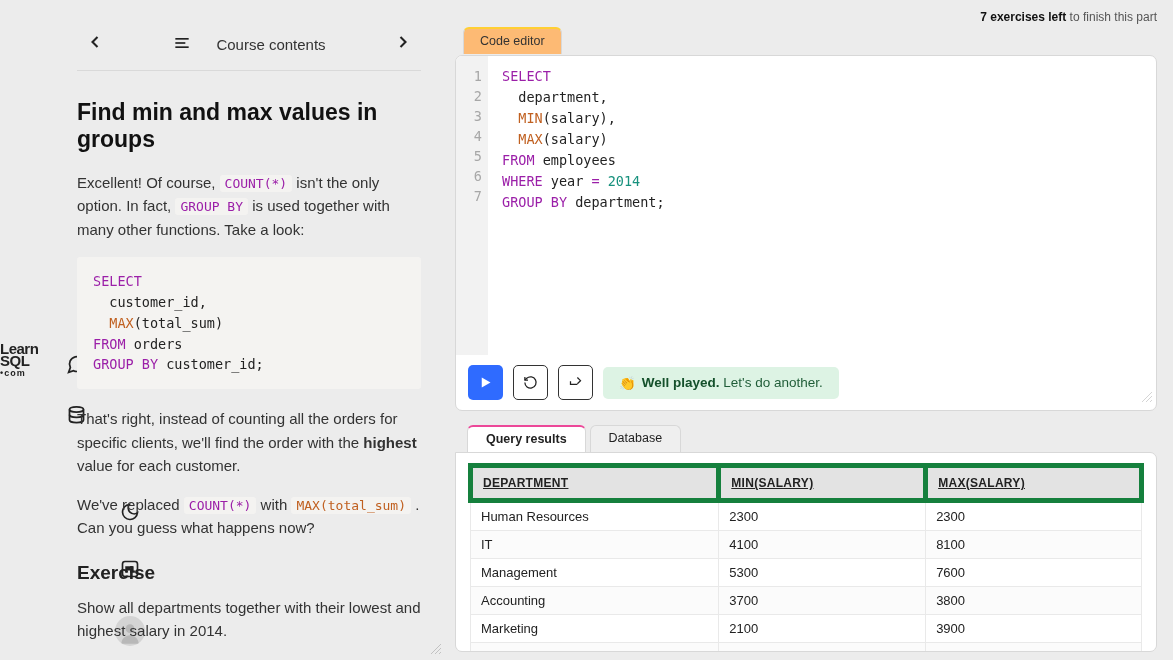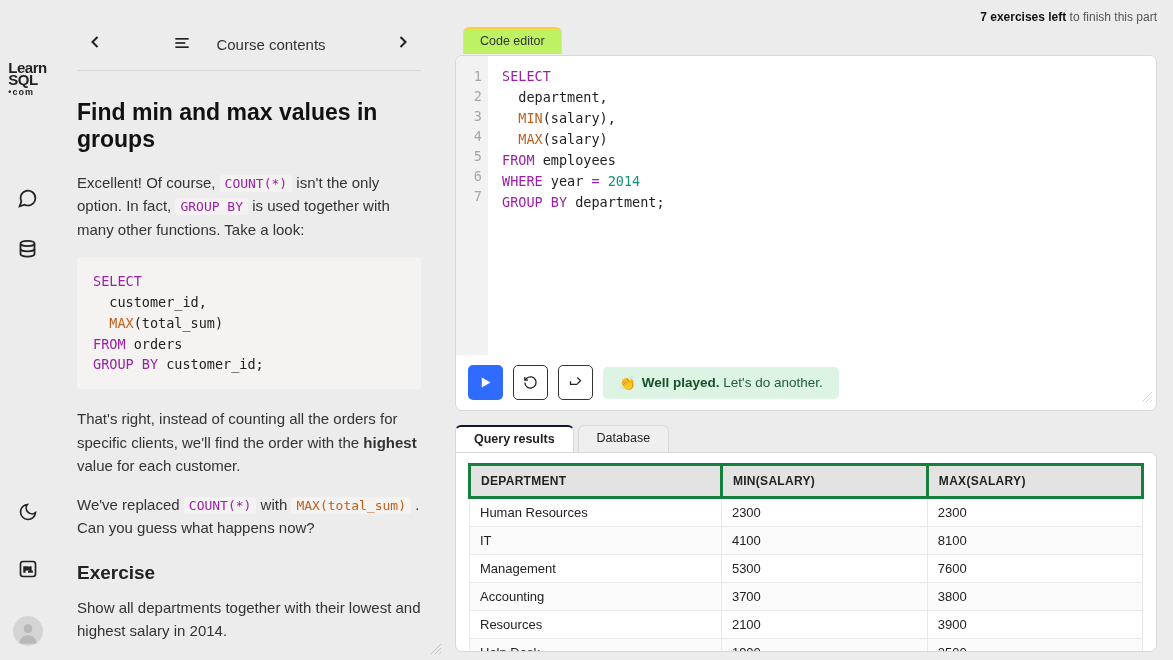--- a/index.html
+++ b/index.html
@@ -1,20 +1,20 @@
 <!DOCTYPE html>
 <html><head>
 <meta charset="utf-8">
 <style>
   * { box-sizing: border-box; margin: 0; padding: 0; }
   html, body { height: 100%; font-family: -apple-system, BlinkMacSystemFont, "Segoe UI", Arial, sans-serif; background: #ececec; color: #222; }
   body { display: flex; overflow: hidden; width: 1173px; height: 660px; }
 
   
-  .rail { width: 55px; flex: 0 0 55px; display: flex; flex-direction: column; align-items: center; padding-top: 18px; gap: 28px; margin-top: 44px; }
+  .rail { width: 55px; flex: 0 0 55px; display: flex; flex-direction: row; align-items: center; padding-top: 18px; gap: 28px; margin-top: 44px; }
   .logo { font-size: 14px; font-weight: 600; line-height: 12px; text-align: left; }
   .logo .s1 { font-size: 15px; letter-spacing: -0.5px; }
   .logo .s2 { font-size: 15px; font-weight: 800; letter-spacing: -0.5px; }
   .logo .s3 { font-size: 9px; letter-spacing: 1px; }
   .rail-icons-top   { display:flex; flex-direction:column; gap:26px; align-items:center; margin-top:62px;}
   .rail-icons-bottom{ margin-top:auto; display:flex; flex-direction:column; gap:33px; align-items:center; padding-bottom:14px;}
   .avatar { width:30px; height:30px; border-radius:50%; background:#d4d4d4; display:flex; align-items:flex-end; justify-content:center; overflow:hidden;}
   .avatar svg { width:26px; height:26px; }
 
   
@@ -32,43 +32,43 @@
   b { font-weight:700;}
   h2.sub { font-size:19px; font-weight:700; margin:6px 0 12px 0;}
   .resizer-bl { position:absolute; right:2px; bottom:2px; opacity:.35;}
 
   
   .right { flex:1; display:flex; flex-direction:column; padding:10px 16px 8px 12px;}
   .status { text-align:right; font-size:12px; color:#555; padding-bottom:4px;}
   .status b { font-weight:700; color:#111;}
   .editor-card{ background:#fff; border:1px solid #d8d8d8; border-radius:7px; padding:0; height:356px; margin-bottom:14px; display:flex; flex-direction:column; overflow:hidden; position:relative;}
   .tab-outer  { position:relative; top:-1px; }
-  .tab { display:inline-block; background:#bef264; border:1px solid #d8d8d8; border-bottom:none; border-top:2px solid #ffcf33; border-radius:6px 6px 0 0; padding:5px 16px 6px 16px; font-size:12.5px; color:#333; margin-left:8px;}
+  .tab { display:inline-block; background:#fdba74; border:1px solid #d8d8d8; border-bottom:none; border-top:2px solid #ffcf33; border-radius:6px 6px 0 0; padding:5px 16px 6px 16px; font-size:12.5px; color:#333; margin-left:8px;}
   .editor-body{ flex:1; display:flex; font-family:"Menlo","Consolas",monospace; font-size:13.5px; line-height:1.55;}
   .gutter  { width:32px; background:#f2f2f2; color:#a7a7a7; text-align:right; padding:10px 6px 0 0;}
   .gutter div{ height:20px;}
   .code    { padding:10px 0 0 14px; white-space:pre;}
   .c-kw { color:#9b1fa8;}
   .c-fn { color:#c06020;}
   .c-num{ color:#17917d;}
   .editor-toolbar { display:flex; align-items:center; gap:10px; padding:10px 12px;}
   .btn-run   { width:35px; height:35px; border-radius:5px; background:#2f6bff; display:flex; align-items:center; justify-content:center; cursor:pointer; border:none;}
   .btn-plain { width:35px; height:35px; border-radius:5px; background:#fff; border:1.5px solid #333; display:flex; align-items:center; justify-content:center; cursor:pointer;}
   .feedback  { background:#ddf3e4; color:#205d38; padding:8px 16px; border-radius:5px; font-size:13.5px; display:flex; align-items:center; gap:6px;}
   .feedback b{ color:#14502b;}
   .resizer-tr { position:absolute; right:4px; bottom:4px; opacity:.3;}
 
   
   .tabs-row  { display:flex; gap:0;}
   .rtab      { background:#fff; border:1px solid #d8d8d8; border-bottom:none; border-radius:6px 6px 0 0; padding:5px 18px 6px 18px; font-size:12.5px; cursor:pointer; margin-right:4px;}
-  .rtab.active{ border-top:2px solid #0f172a; font-weight:600;}
+  .rtab.active{ border-top:2px solid #ec4899; font-weight:600;margin-left:12px;}
   .rtab:not(.active){ background:#efefef;}
   .results-card{ background:#fff; border:1px solid #d8d8d8; border-radius:0 7px 7px 7px; flex:1; overflow:auto; padding:10px 12px;}
   table { width:100%; border-collapse:collapse; font-size:13px;}
-  thead th { background:#e3e3e3; text-align:left; padding:8px 10px; font-weight:700; font-size:12px; letter-spacing:.3px; border:3px solid #15803d;}
+  thead th { background:#e3e3e3; text-align:left; padding:8px 10px; font-weight:700; font-size:12px; letter-spacing:.3px; border:5px solid #15803d;text-decoration:underline;}
   tbody td { padding:6px 10px; border:1px solid #e9e9e9;}
   tbody tr:nth-child(even) td { background:#fbfbfb;}
 </style>
 </head>
 <body>
 
 <div class="rail">
   <div class="logo">
     <div class="s1">Learn</div>
     <div class="s2">SQL</div>
@@ -250,21 +250,21 @@
             <td>Management</td>
             <td>5300</td>
             <td>7600</td>
           </tr>
           <tr>
             <td>Accounting</td>
             <td>3700</td>
             <td>3800</td>
           </tr>
           <tr>
-            <td>Resources</td>
+            <td>Marketing</td>
             <td>2100</td>
             <td>3900</td>
           </tr>
           <tr>
             <td>Help Desk</td>
             <td>1900</td>
             <td>2500</td>
           </tr>
         </tbody>
     </table>

